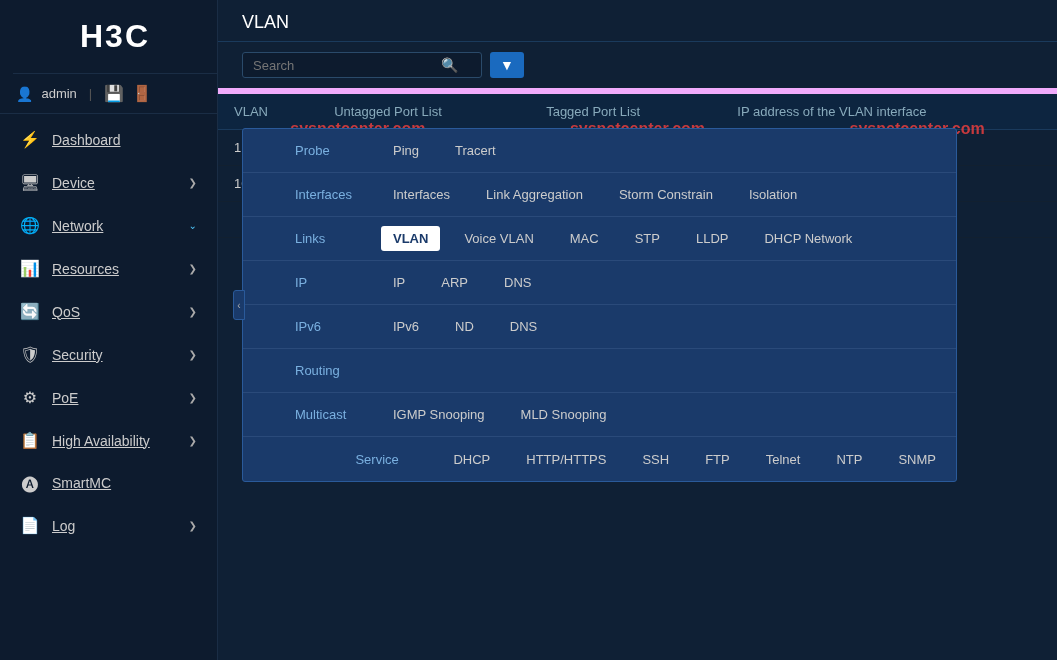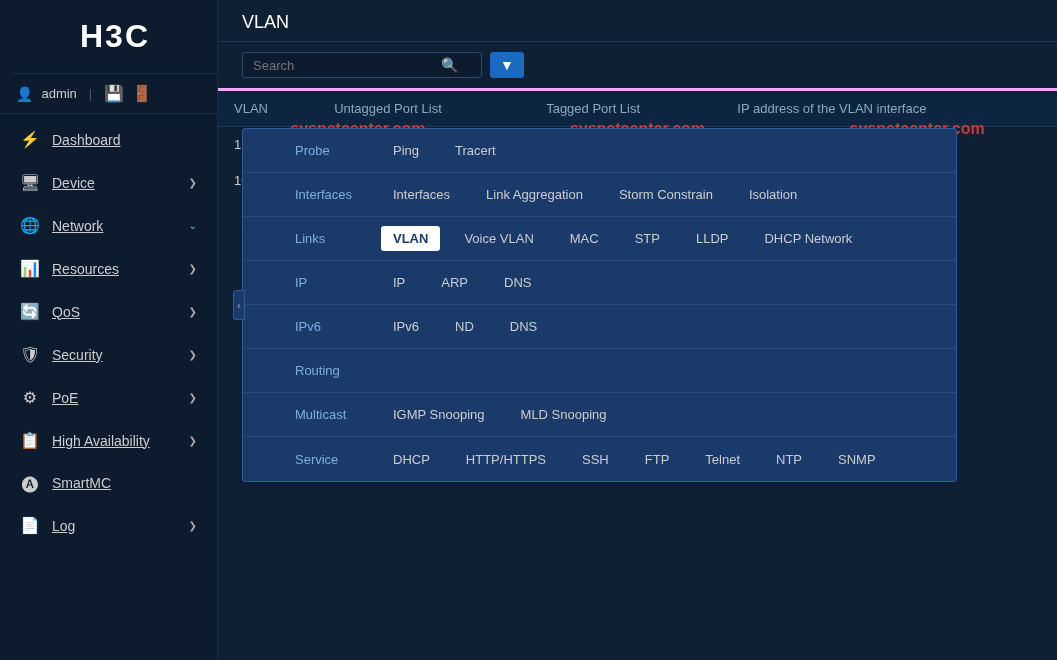--- a/index.html
+++ b/index.html
@@ -57,21 +57,21 @@
 
     .page-header {
       padding: 12px 24px 8px;
       border-bottom: 1px solid #1a3a5c;
     }
     .page-title { font-size: 18px; color: #fff; font-weight: 400; }
 
     .toolbar {
       display: flex; align-items: center; gap: 8px;
       padding: 10px 24px;
-      border-bottom: 3px solid #f0abfc;
+      border-bottom: 6px solid #f0abfc;
     }
     .search-box {
       display: flex; align-items: center;
       background: #0d1b2e; border: 1px solid #2a4a6a;
       border-radius: 3px; padding: 4px 10px; gap: 8px;
       width: 240px;
     }
     .search-input {
       background: transparent; border: none; outline: none;
       color: #ccc; font-size: 13px; width: 180px;
@@ -110,21 +110,21 @@
       z-index: 100;
       padding: 0;
       width: 715px;
     }
     .dropdown-row {
       display: flex; align-items: center;
       border-bottom: 1px solid #2a4a7a;
       min-height: 44px;
       padding-left: 40px;
     }
-    .dropdown-row:last-child { border-bottom: none; }
+    .dropdown-row:last-child { border-bottom: none; justify-content: flex-end; }
     .dropdown-category {
       width: 90px; min-width: 90px;
       padding: 8px 12px;
       color: #7ab0e0; font-size: 13px;
     }
     .dropdown-items {
       display: flex; align-items: center; flex-wrap: wrap; gap: 12px;
       padding: 6px 8px;
     }
     .dropdown-item {

